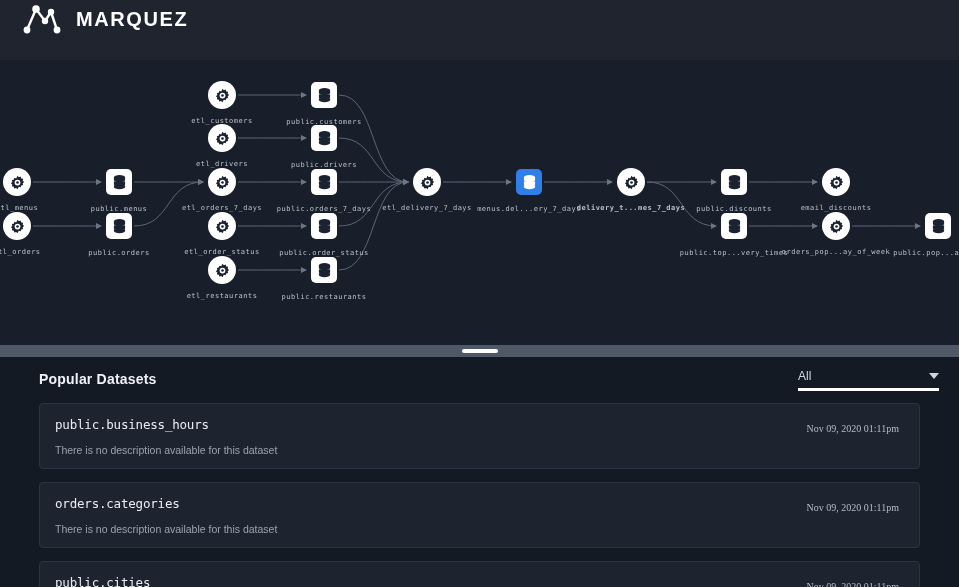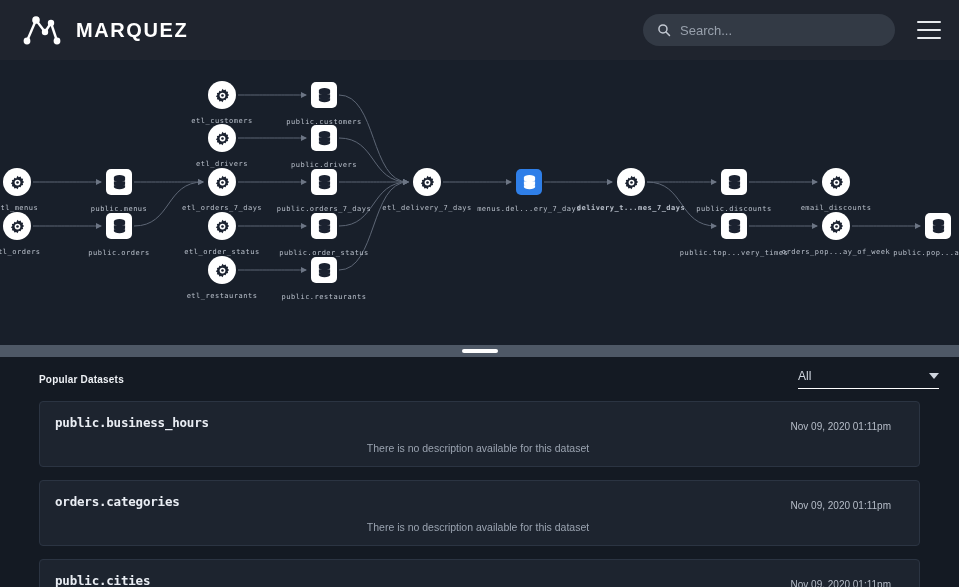--- a/index.html
+++ b/index.html
@@ -8,21 +8,21 @@
     background: #141a23;
     font-family: "Liberation Sans", sans-serif;
     overflow: hidden;
   }
 
   
   #header {
     position: absolute; left: 0; top: 0;
     width: 959px; height: 60px;
     background: #1f242e;
-    display: flex; align-items: center;
+    display: flex; align-items: flex-start;
     z-index: 30;
   }
   #brand { display: flex; align-items: center; margin-left: 20px; }
   #logo-mark { width: 44px; height: 38px; }
   #brand-name {
     color: #ffffff; font-size: 20px; font-weight: bold;
     letter-spacing: 1.6px; margin-left: 12px;
   }
   #header-right {
     margin-left: auto; display: flex; align-items: center; margin-right: 18px;
@@ -95,52 +95,52 @@
     position: absolute; left: 0; top: 357px;
     width: 959px; height: 230px;
     background: #141a23;
     overflow: hidden;
   }
   #lower-head {
     display: flex; align-items: flex-end;
     padding: 12px 20px 0 39px;
   }
   #section-title {
-    color: #eef1f5; font-size: 10px; font-weight: bold; letter-spacing: .2px;
+    color: #eef1f5; font-size: 14px; font-weight: bold; letter-spacing: .2px;
     padding-bottom: 4px;
   }
   #filter-select {
     margin-left: auto; width: 141px;
-    border-bottom: 1px solid #ffffff;
+    border-bottom: 3px solid #ffffff;
     display: flex; align-items: center; padding-bottom: 5px; cursor: pointer;
   }
   #filter-value { color: #cfd5de; font-size: 12px; }
   #filter-caret { margin-left: auto; }
 
   #dataset-list { padding: 12px 39px 0 39px; }
   .dataset-row {
     position: relative;
     background: #1d242f;
     border: 1px solid #2b3442;
     border-radius: 4px;
     height: 66px;
     margin-bottom: 13px;
     padding: 13px 18px 0 15px;
     cursor: pointer;
   }
   .ds-name {
-    color: #e9edf3; font-size: 12.5px; font-weight: bold;
+    color: #e9edf3; font-size: 12.5px; font-weight: normal;
     font-family: "DejaVu Sans Mono", monospace; letter-spacing: -0.2px;
   }
   .ds-desc {
-    color: #9aa3b0; font-size: 10.5px; margin-top: 12px; text-align: center;
+    color: #9aa3b0; font-size: 10.5px; margin-top: 12px;
   }
   .ds-date {
-    position: absolute; right: 28px; top: 19px;
-    color: #b6bdc8; font-size: 10px;
+    position: absolute; right: 20px; top: 19px;
+    color: #b6bdc8; font-size: 10px; font-family: Liberation Serif, serif;
   }
 </style>
 </head>
 <body>
 
 <div id="header">
 
   <div id="brand">
     <svg id="logo-mark" viewBox="0 0 44 38">
       <g stroke="#ffffff" stroke-width="2.4" fill="none">
@@ -153,35 +153,20 @@
         <circle cx="7" cy="30" r="3.4"></circle>
         <circle cx="16" cy="9" r="3.8"></circle>
         <circle cx="25" cy="21" r="3.2"></circle>
         <circle cx="31" cy="12" r="3.2"></circle>
         <circle cx="37" cy="30" r="3.4"></circle>
       </g>
     </svg>
     <div id="brand-name">MARQUEZ</div>
   </div>
 
-  <div id="header-right">
-    <div id="search-box">
-      <svg id="search-icon" width="14" height="14" viewBox="0 0 16 16">
-        <circle cx="6.8" cy="6.8" r="4.6" fill="none" stroke="#c3c9d2" stroke-width="1.7"></circle>
-        <line x1="10.3" y1="10.3" x2="14.3" y2="14.3" stroke="#c3c9d2" stroke-width="1.7" stroke-linecap="round"></line>
-      </svg>
-      <input id="search-input" type="text" placeholder="Search..." style="">
-    </div>
-
-    <div id="menu-button">
-      <span></span>
-        <span></span>
-        <span></span>
-    </div>
-  </div>
 </div>
 
 <div id="graph-pane">
   <svg id="graph-svg">
     <defs>
       <marker id="arrow" markerWidth="6" markerHeight="6" refX="5" refY="3" orient="auto">
         <path d="M0,0 L6,3 L0,6 Z" fill="#6c7584"></path>
       </marker>
     </defs>
     <g id="edge-layer" fill="none" stroke="#5d6675" stroke-width="1">

